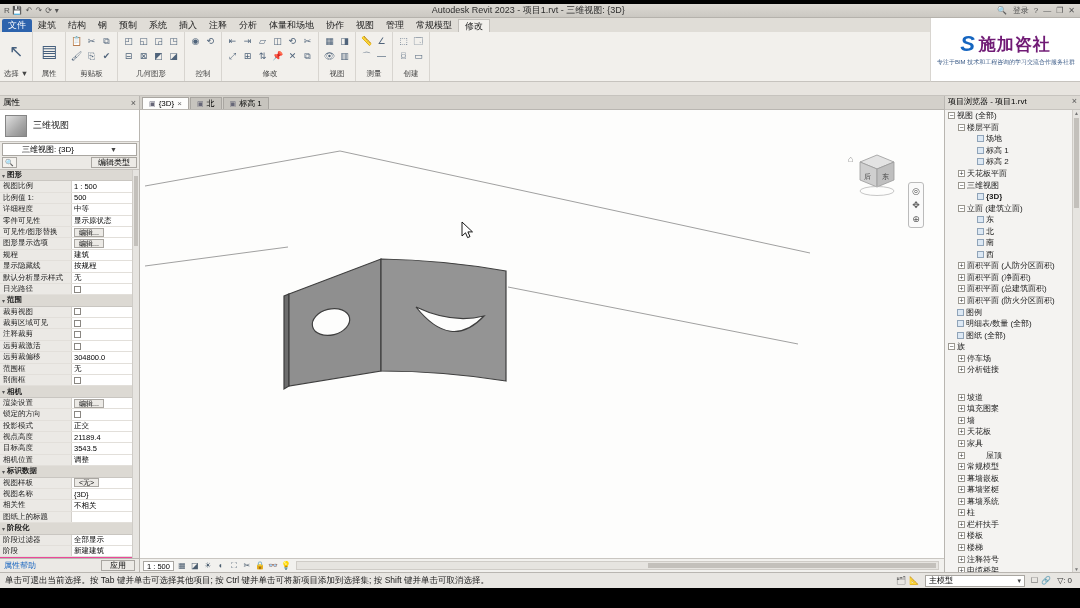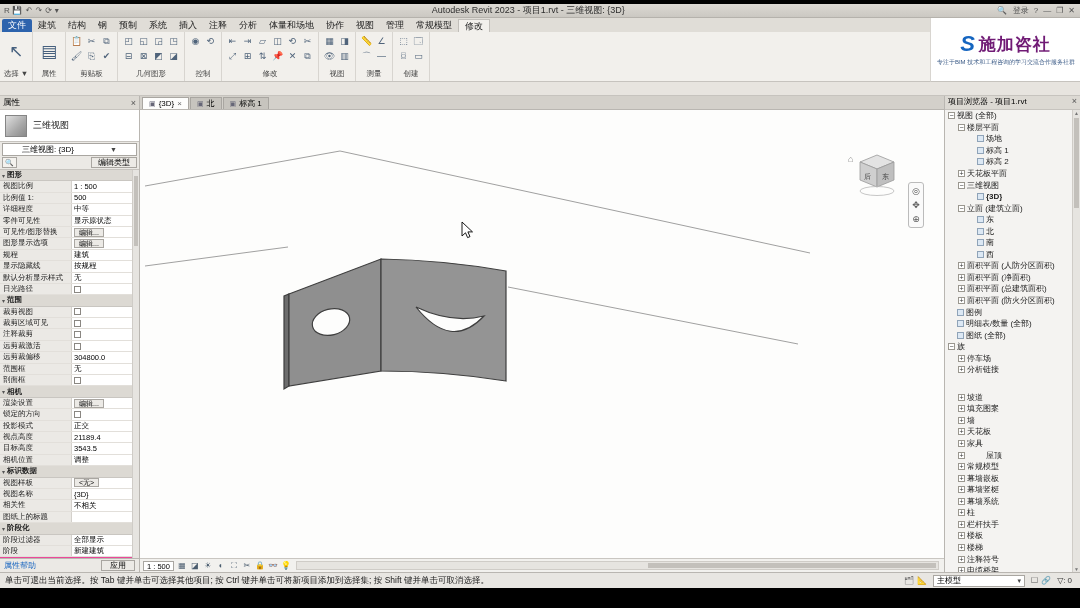--- a/index.html
+++ b/index.html
@@ -97,21 +97,21 @@
   .tlabel{overflow:hidden;color:#222;}
   .bscroll{position:absolute;right:0;top:14px;bottom:0;width:8px;background:#e6e4e0;border-left:1px solid #cfccc7;font-size:5px;text-align:center;color:#777;}
   .bscroll .up{position:absolute;top:0;left:0;right:0;}
   .bscroll .dn{position:absolute;bottom:0;left:0;right:0;}
   .bscroll .thumb{position:absolute;top:8px;left:1px;width:5px;height:90px;background:#c3c0bb;}
 
   
   .statusbar{position:absolute;left:0;right:0;bottom:0;height:16px;background:#e8e6e2;border-top:1px solid #b9b6b1;display:flex;align-items:center;padding:0 5px;gap:6px;font-size:8.5px;}
   .s-hint{flex:1;white-space:nowrap;overflow:hidden;color:#1b1b1b;}
   .s-icons{display:flex;gap:3px;font-size:8px;color:#555;}
-  .s-select{width:92px;height:12px;background:#fff;border:1px solid #a9a6a1;display:flex;align-items:center;font-size:8px;padding:0 3px;}
+  .s-select{width:100px;height:12px;background:#fff;border:1px solid #a9a6a1;display:flex;align-items:center;font-size:8px;padding:0 3px;}
   .s-filter{display:flex;gap:2px;font-size:8px;color:#333;align-items:center;padding-right:3px;}
 </style>
 </head>
 <body>
 
 <div class="app">
 
   <div class="titlebar">
     <div class="qat">
         <span class="qicon">R</span>

